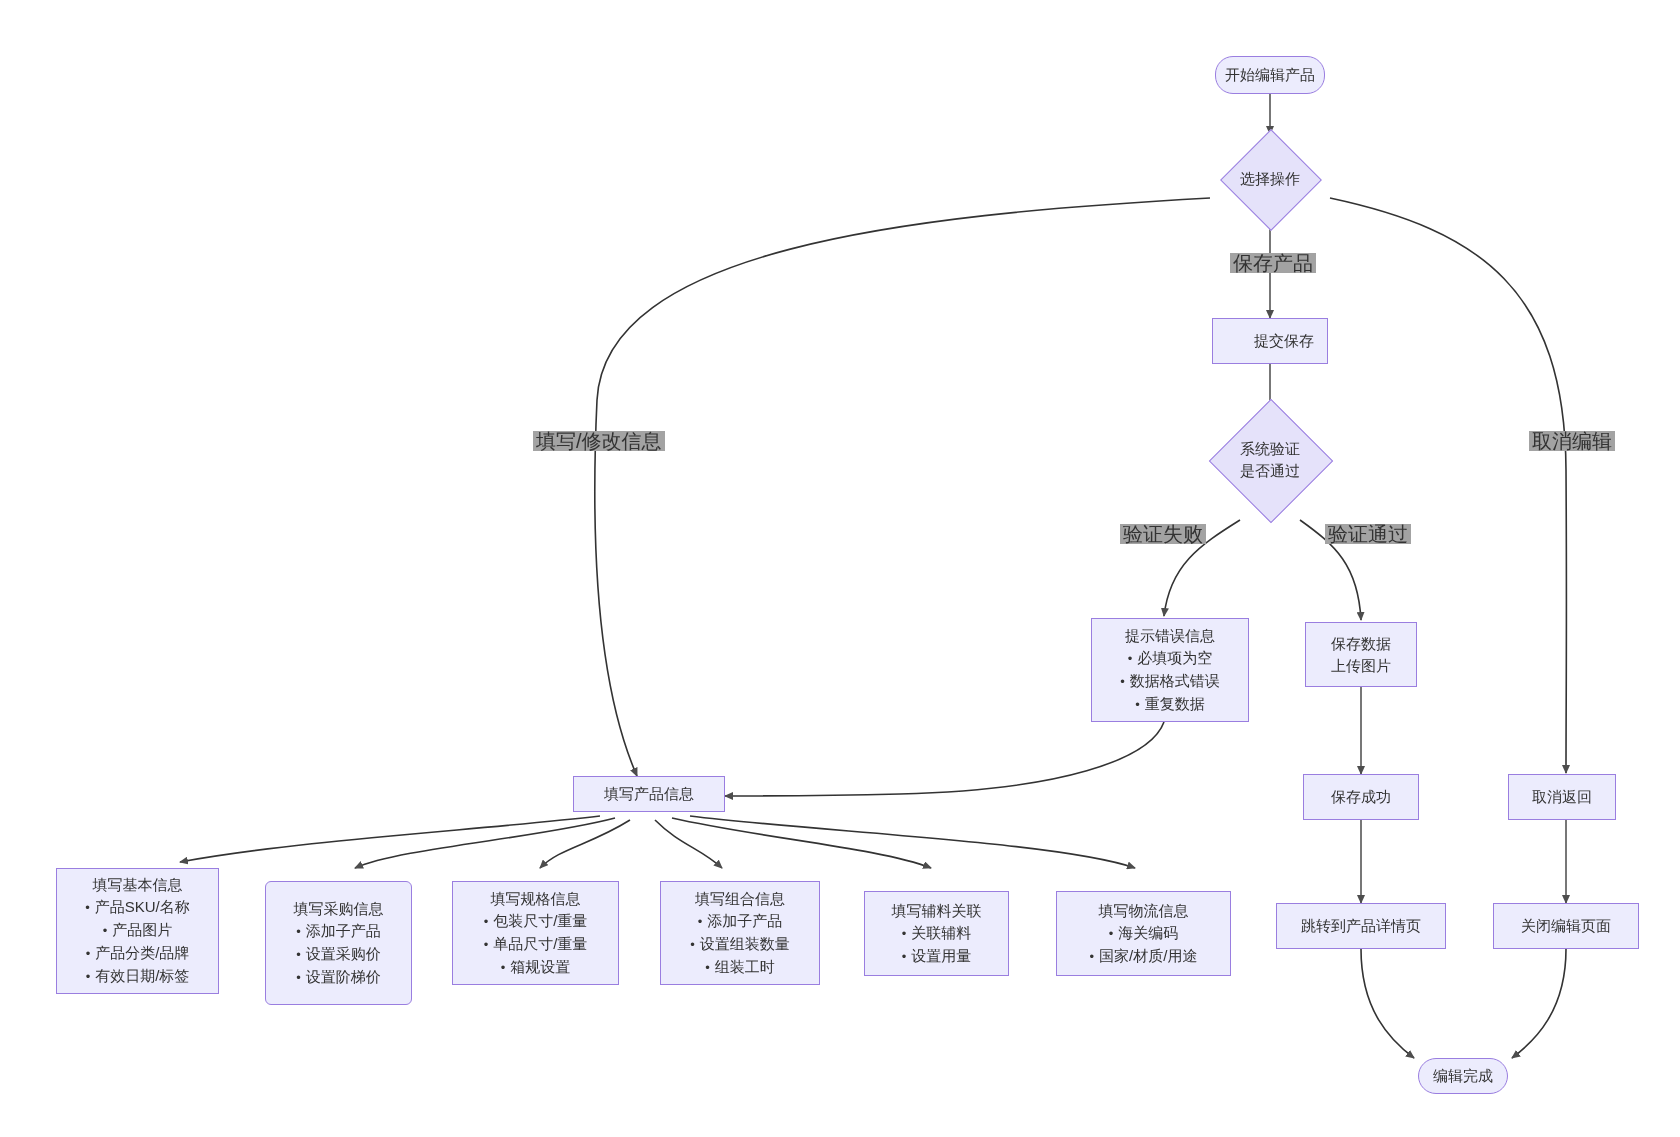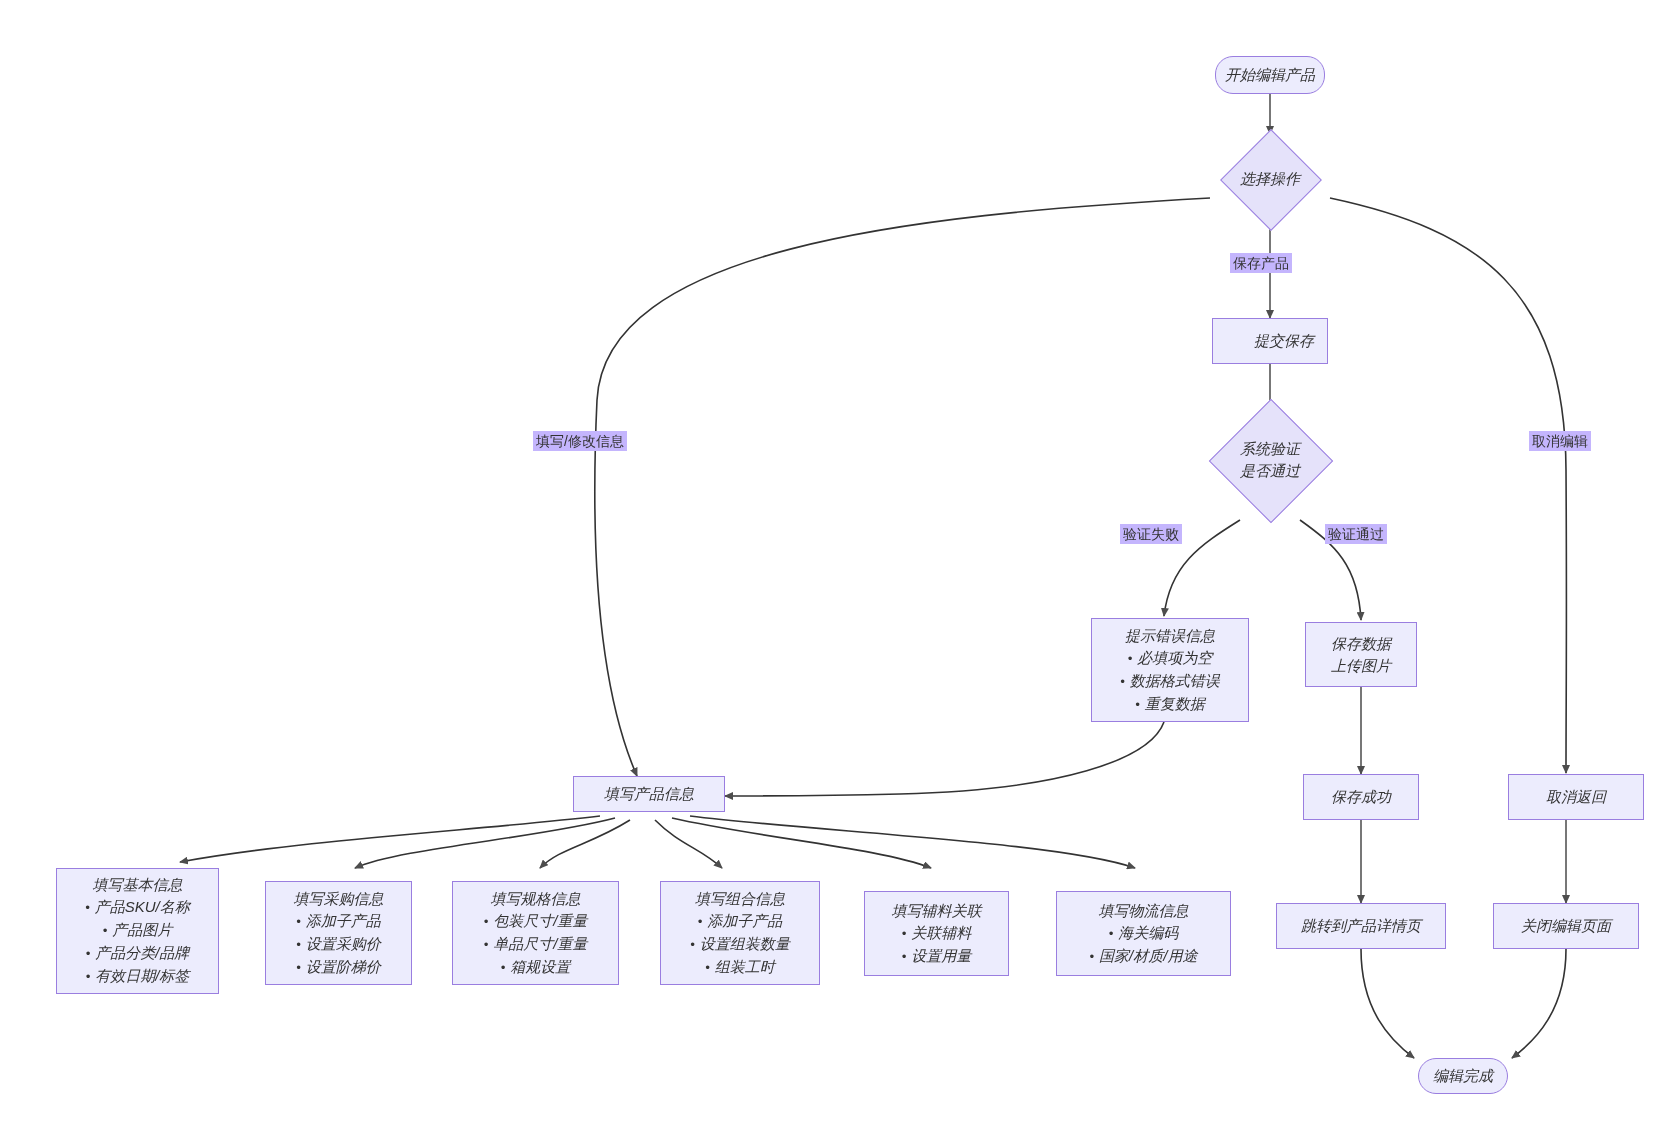--- a/index.html
+++ b/index.html
@@ -33,21 +33,20 @@
     border: 1px solid #9a7ee0;
     color: #333333;
     display: flex;
     flex-direction: column;
     align-items: center;
     justify-content: center;
     font-size: 15px;
     line-height: 22px;
     text-align: center;
     z-index: 2;
-    font-style: italic;
   }
   .node .title { white-space: nowrap; }
   .node ul {
     list-style: none;
     margin: 0;
     padding: 0;
   }
   .node ul li {
     white-space: nowrap;
     position: relative;
@@ -79,23 +78,23 @@
     z-index: -1;
   }
   .diamond .dlabel {
     position: relative;
     z-index: 1;
     white-space: nowrap;
     text-align: center;
   }
   .edge-label {
     position: absolute;
-    background: #c4b5fd;
+    background: #a3a3a3;
     color: #333333;
-    font-size: 14px;
+    font-size: 20px;
     line-height: 18px;
     padding: 1px 3px;
     white-space: nowrap;
     z-index: 3;
   }
 </style>
 </head>
 <body>
 
 <div id="canvas">
@@ -184,21 +183,21 @@
   </div>
 
   <div class="node" style="left:1303px; top:774px; width:116px; height:46px;">
     <span class="title">保存成功</span>
   </div>
 
   <div class="node" style="left:1276px; top:903px; width:170px; height:46px;">
     <span class="title">跳转到产品详情页</span>
   </div>
 
-  <div class="node" style="left:1508px; top:774px; width:136px; height:46px;text-align:right;">
+  <div class="node" style="left:1508px; top:774px; width:108px; height:46px;text-align:right;">
     <span class="title">取消返回</span>
   </div>
 
   <div class="node" style="left:1493px; top:903px; width:146px; height:46px;">
     <span class="title">关闭编辑页面</span>
   </div>
 
   <div class="node rounded" style="left:1418px; top:1058px; width:90px; height:36px;">
     <span class="title">编辑完成</span>
   </div>
@@ -210,21 +209,21 @@
   <div class="node" style="left:56px; top:868px; width:163px; height:126px;">
     <span class="title">填写基本信息</span>
     <ul>
       <li>产品SKU/名称</li>
       <li>产品图片</li>
       <li>产品分类/品牌</li>
       <li>有效日期/标签</li>
     </ul>
   </div>
 
-  <div class="node" style="left:265px; top:881px; width:147px; height:104px;">
+  <div class="node" style="left:265px; top:881px; width:147px; height:124px;border-radius:6px;">
     <span class="title">填写采购信息</span>
     <ul>
       <li>添加子产品</li>
       <li>设置采购价</li>
       <li>设置阶梯价</li>
     </ul>
   </div>
 
   <div class="node" style="left:452px; top:881px; width:167px; height:104px;">
     <span class="title">填写规格信息</span>

